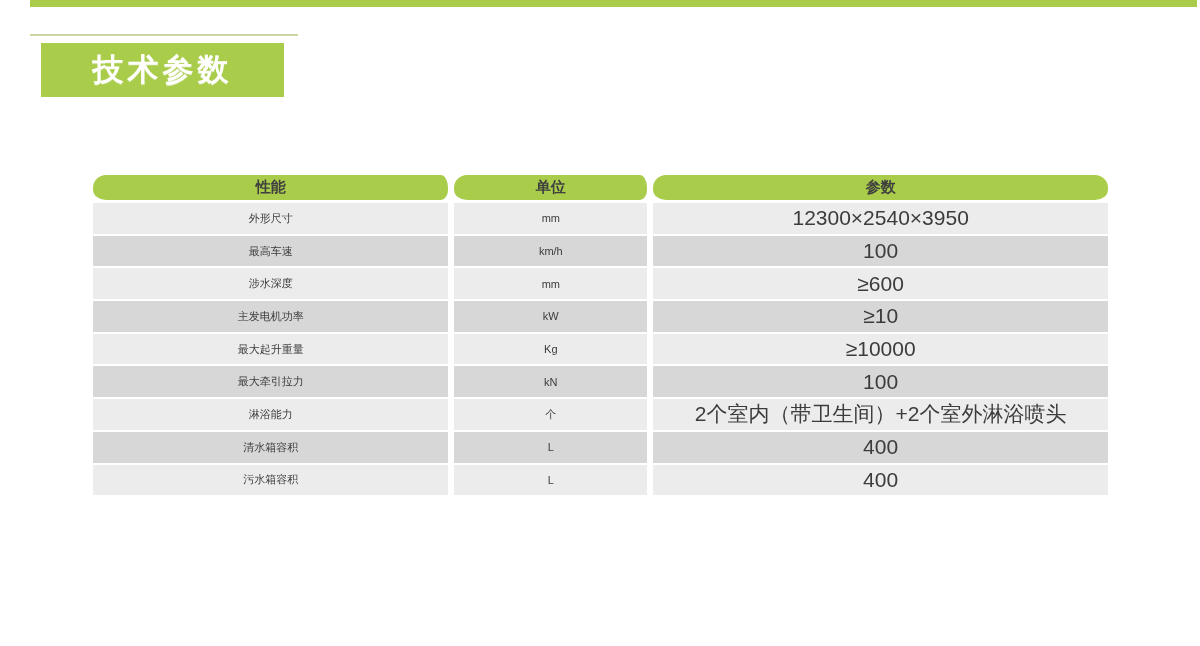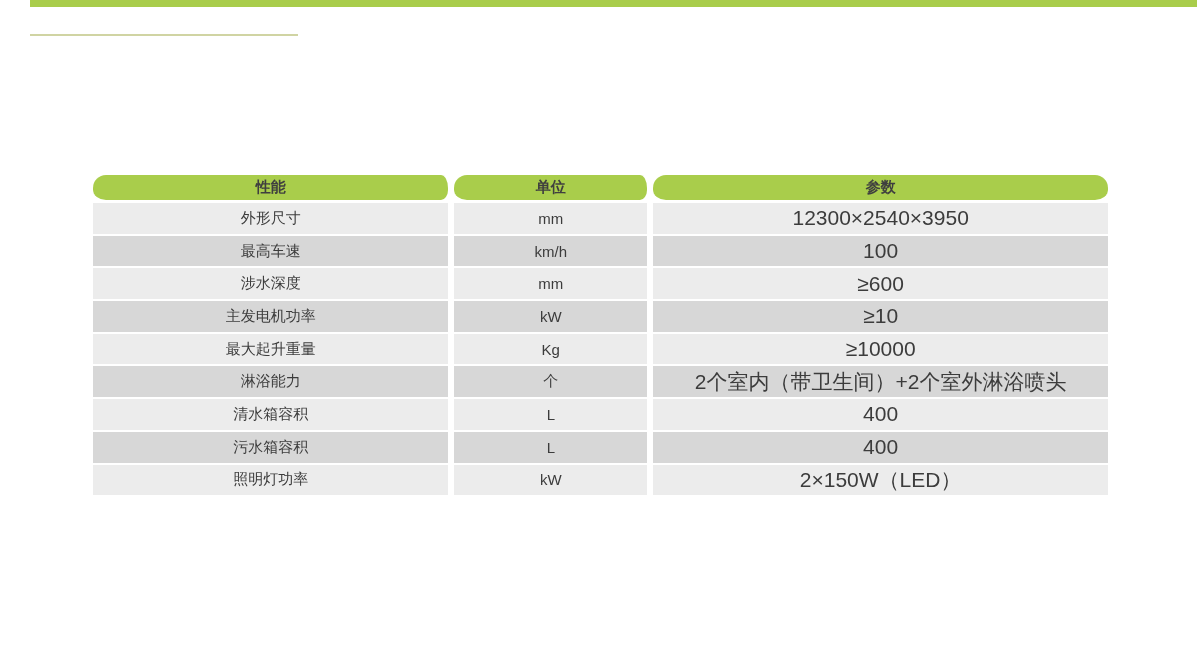--- a/index.html
+++ b/index.html
@@ -70,21 +70,21 @@
     font-weight: bold;
     color: #3f3f3f;
     text-align: center;
     vertical-align: middle;
     border-bottom: 3px solid #ffffff;
     padding: 0;
     border-radius: 13px;
   }
   .spec-table td {
     height: 30.7px;
-    font-size: 15px;
+    font-size: 11px;
     color: #3c3c3c;
     text-align: center;
     vertical-align: middle;
     border-bottom: 2px solid #ffffff;
     padding: 0;
     white-space: nowrap;
   }
   .spec-table th:nth-child(1),
   .spec-table th:nth-child(2),
   .spec-table td:nth-child(1),
@@ -96,20 +96,23 @@
   }
   .spec-table tbody tr:nth-child(odd) td  { background: #ececec; }
   .spec-table tbody tr:nth-child(even) td { background: #d7d7d7; }
 </style>
 </head>
 <body>
 
 <div class="slide">
   <div class="top-bar"></div>
   <div class="title-line"></div>
+  <div class="title-badge">
+    <span>技术参数</span>
+  </div>
 
   <table class="spec-table">
     <colgroup>
       <col class="col-perf">
       <col class="col-unit">
       <col class="col-param">
     </colgroup>
     <thead>
       <tr>
         <th>性能</th>
@@ -137,34 +140,34 @@
         <td>主发电机功率</td>
         <td>kW</td>
         <td>≥10</td>
       </tr>
       <tr>
         <td>最大起升重量</td>
         <td>Kg</td>
         <td>≥10000</td>
       </tr>
       <tr>
+        <td>最大牵引拉力</td>
+        <td>kN</td>
+        <td>100</td>
+      </tr>
+      <tr>
         <td>淋浴能力</td>
         <td>个</td>
         <td>2个室内（带卫生间）+2个室外淋浴喷头</td>
       </tr>
       <tr>
         <td>清水箱容积</td>
         <td>L</td>
         <td>400</td>
       </tr>
       <tr>
         <td>污水箱容积</td>
         <td>L</td>
         <td>400</td>
       </tr>
-      <tr>
-        <td>照明灯功率</td>
-        <td>kW</td>
-        <td>2×150W（LED）</td>
-      </tr>
     </tbody>
   </table>
 </div>
 
 </body></html>

